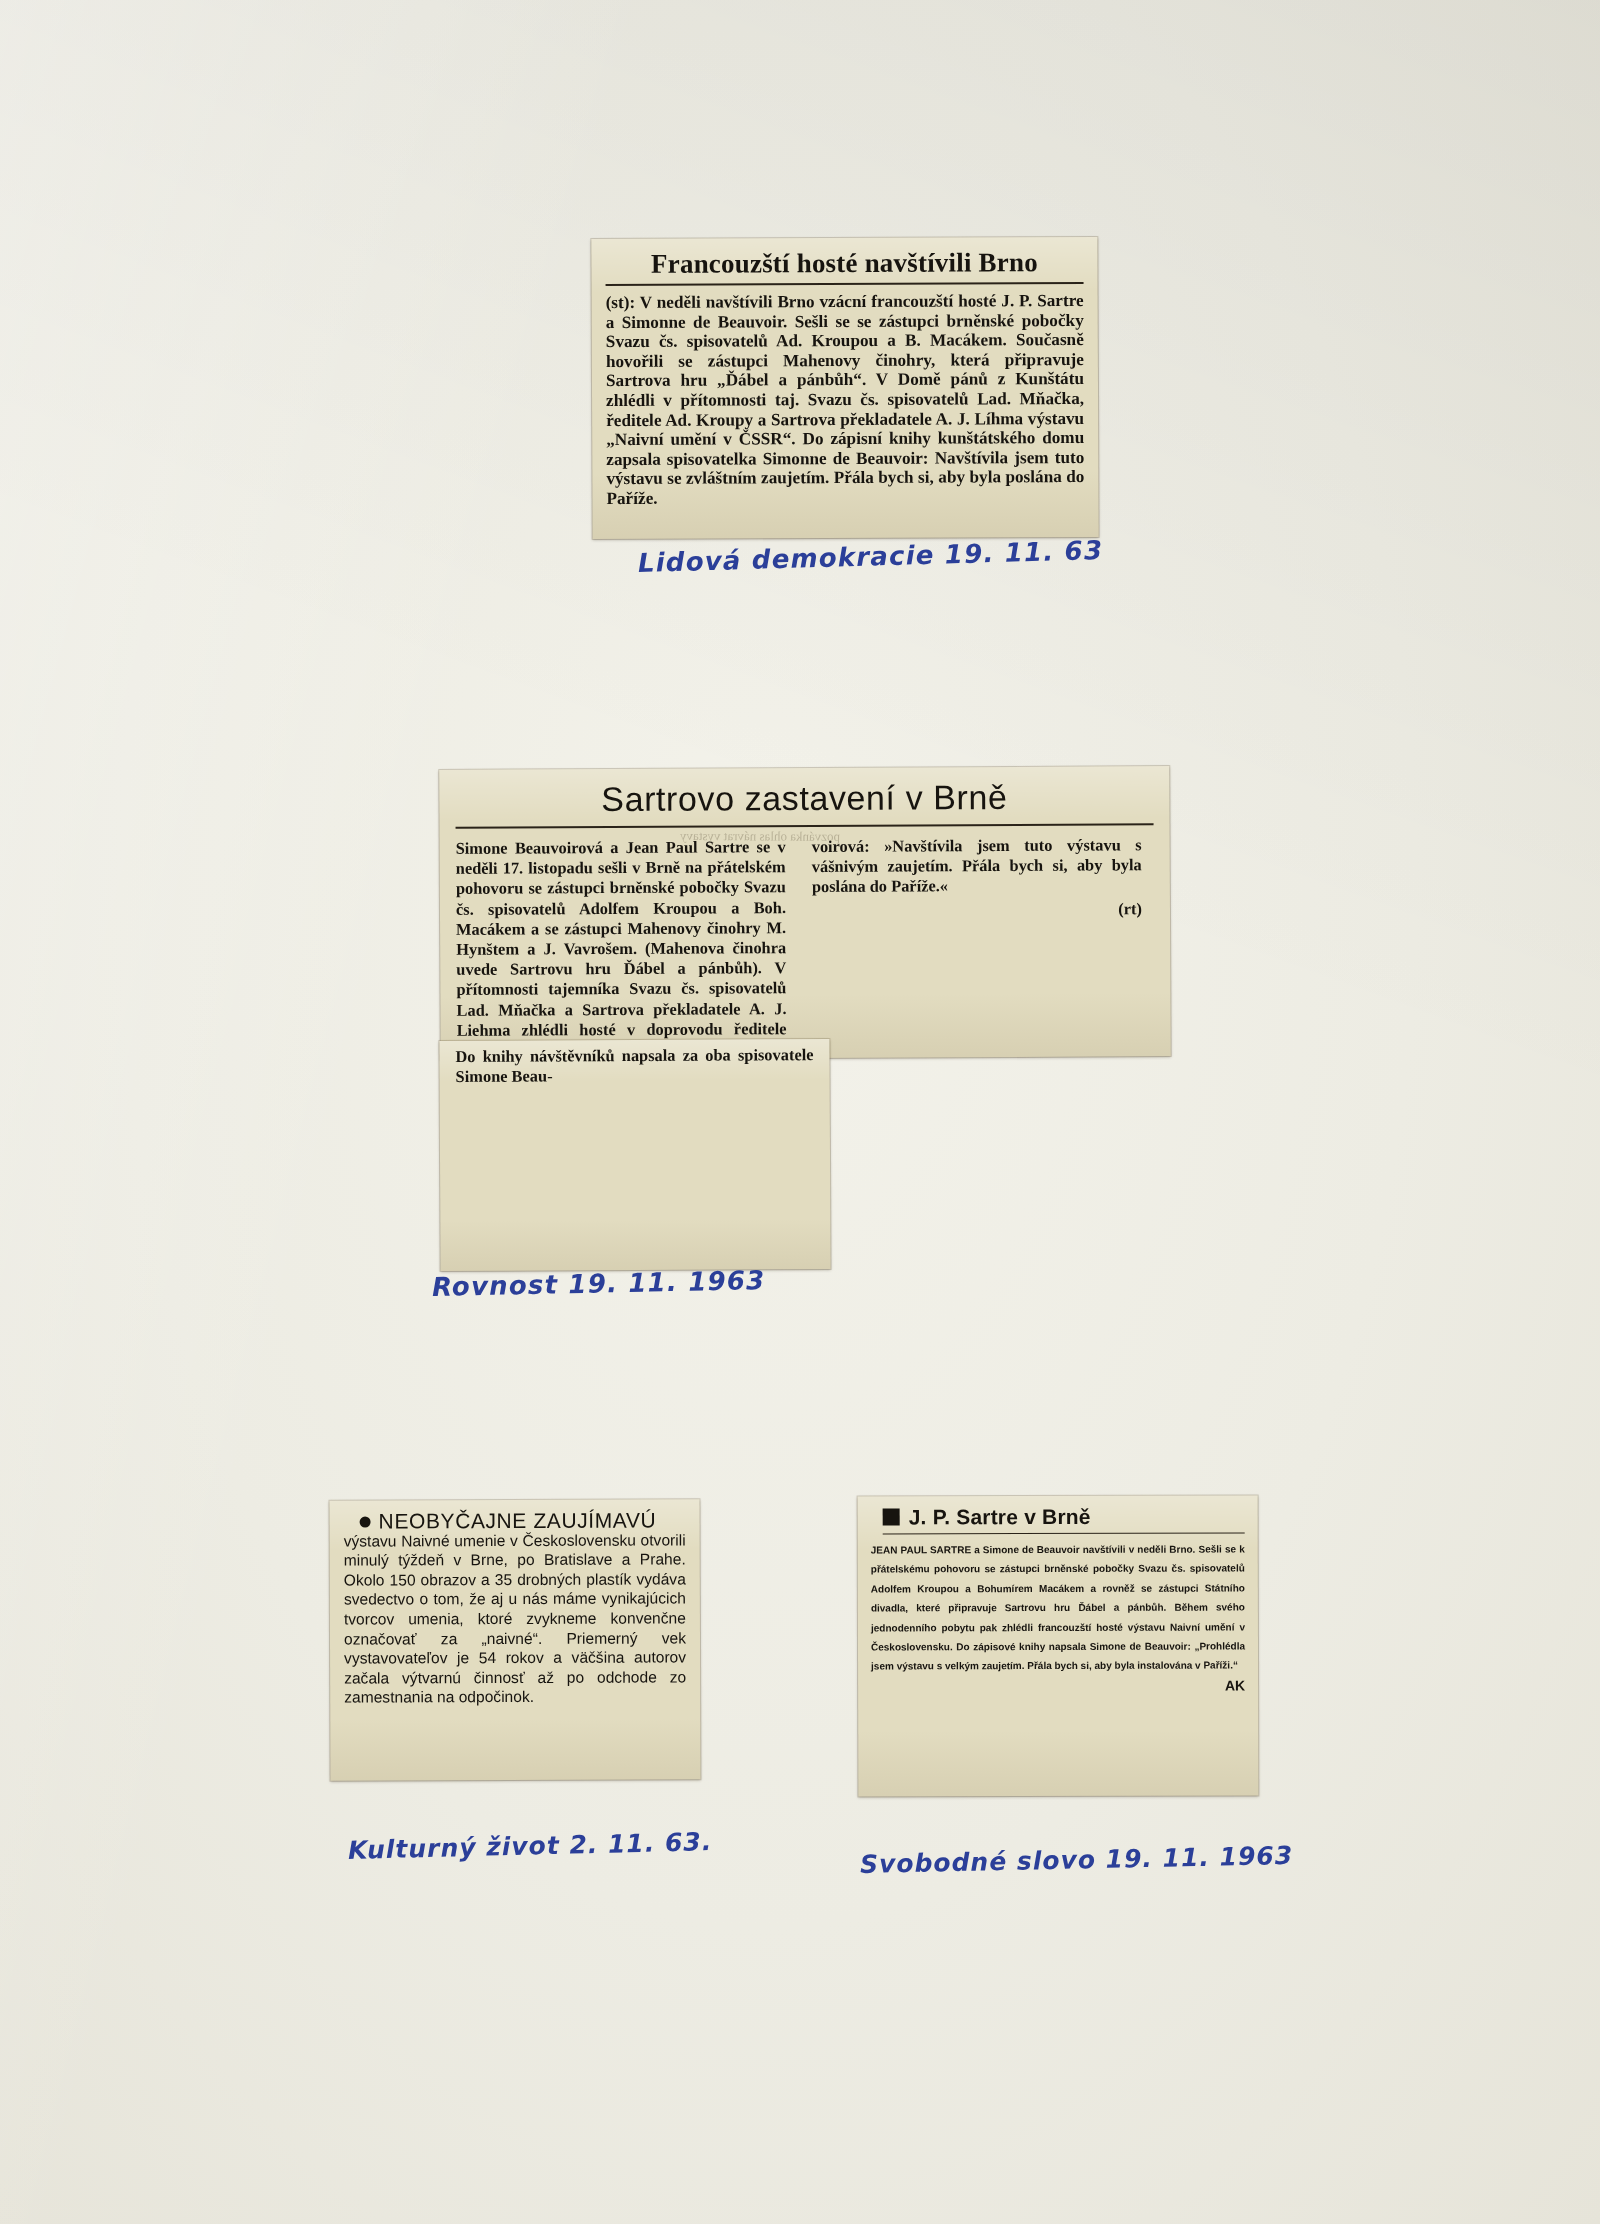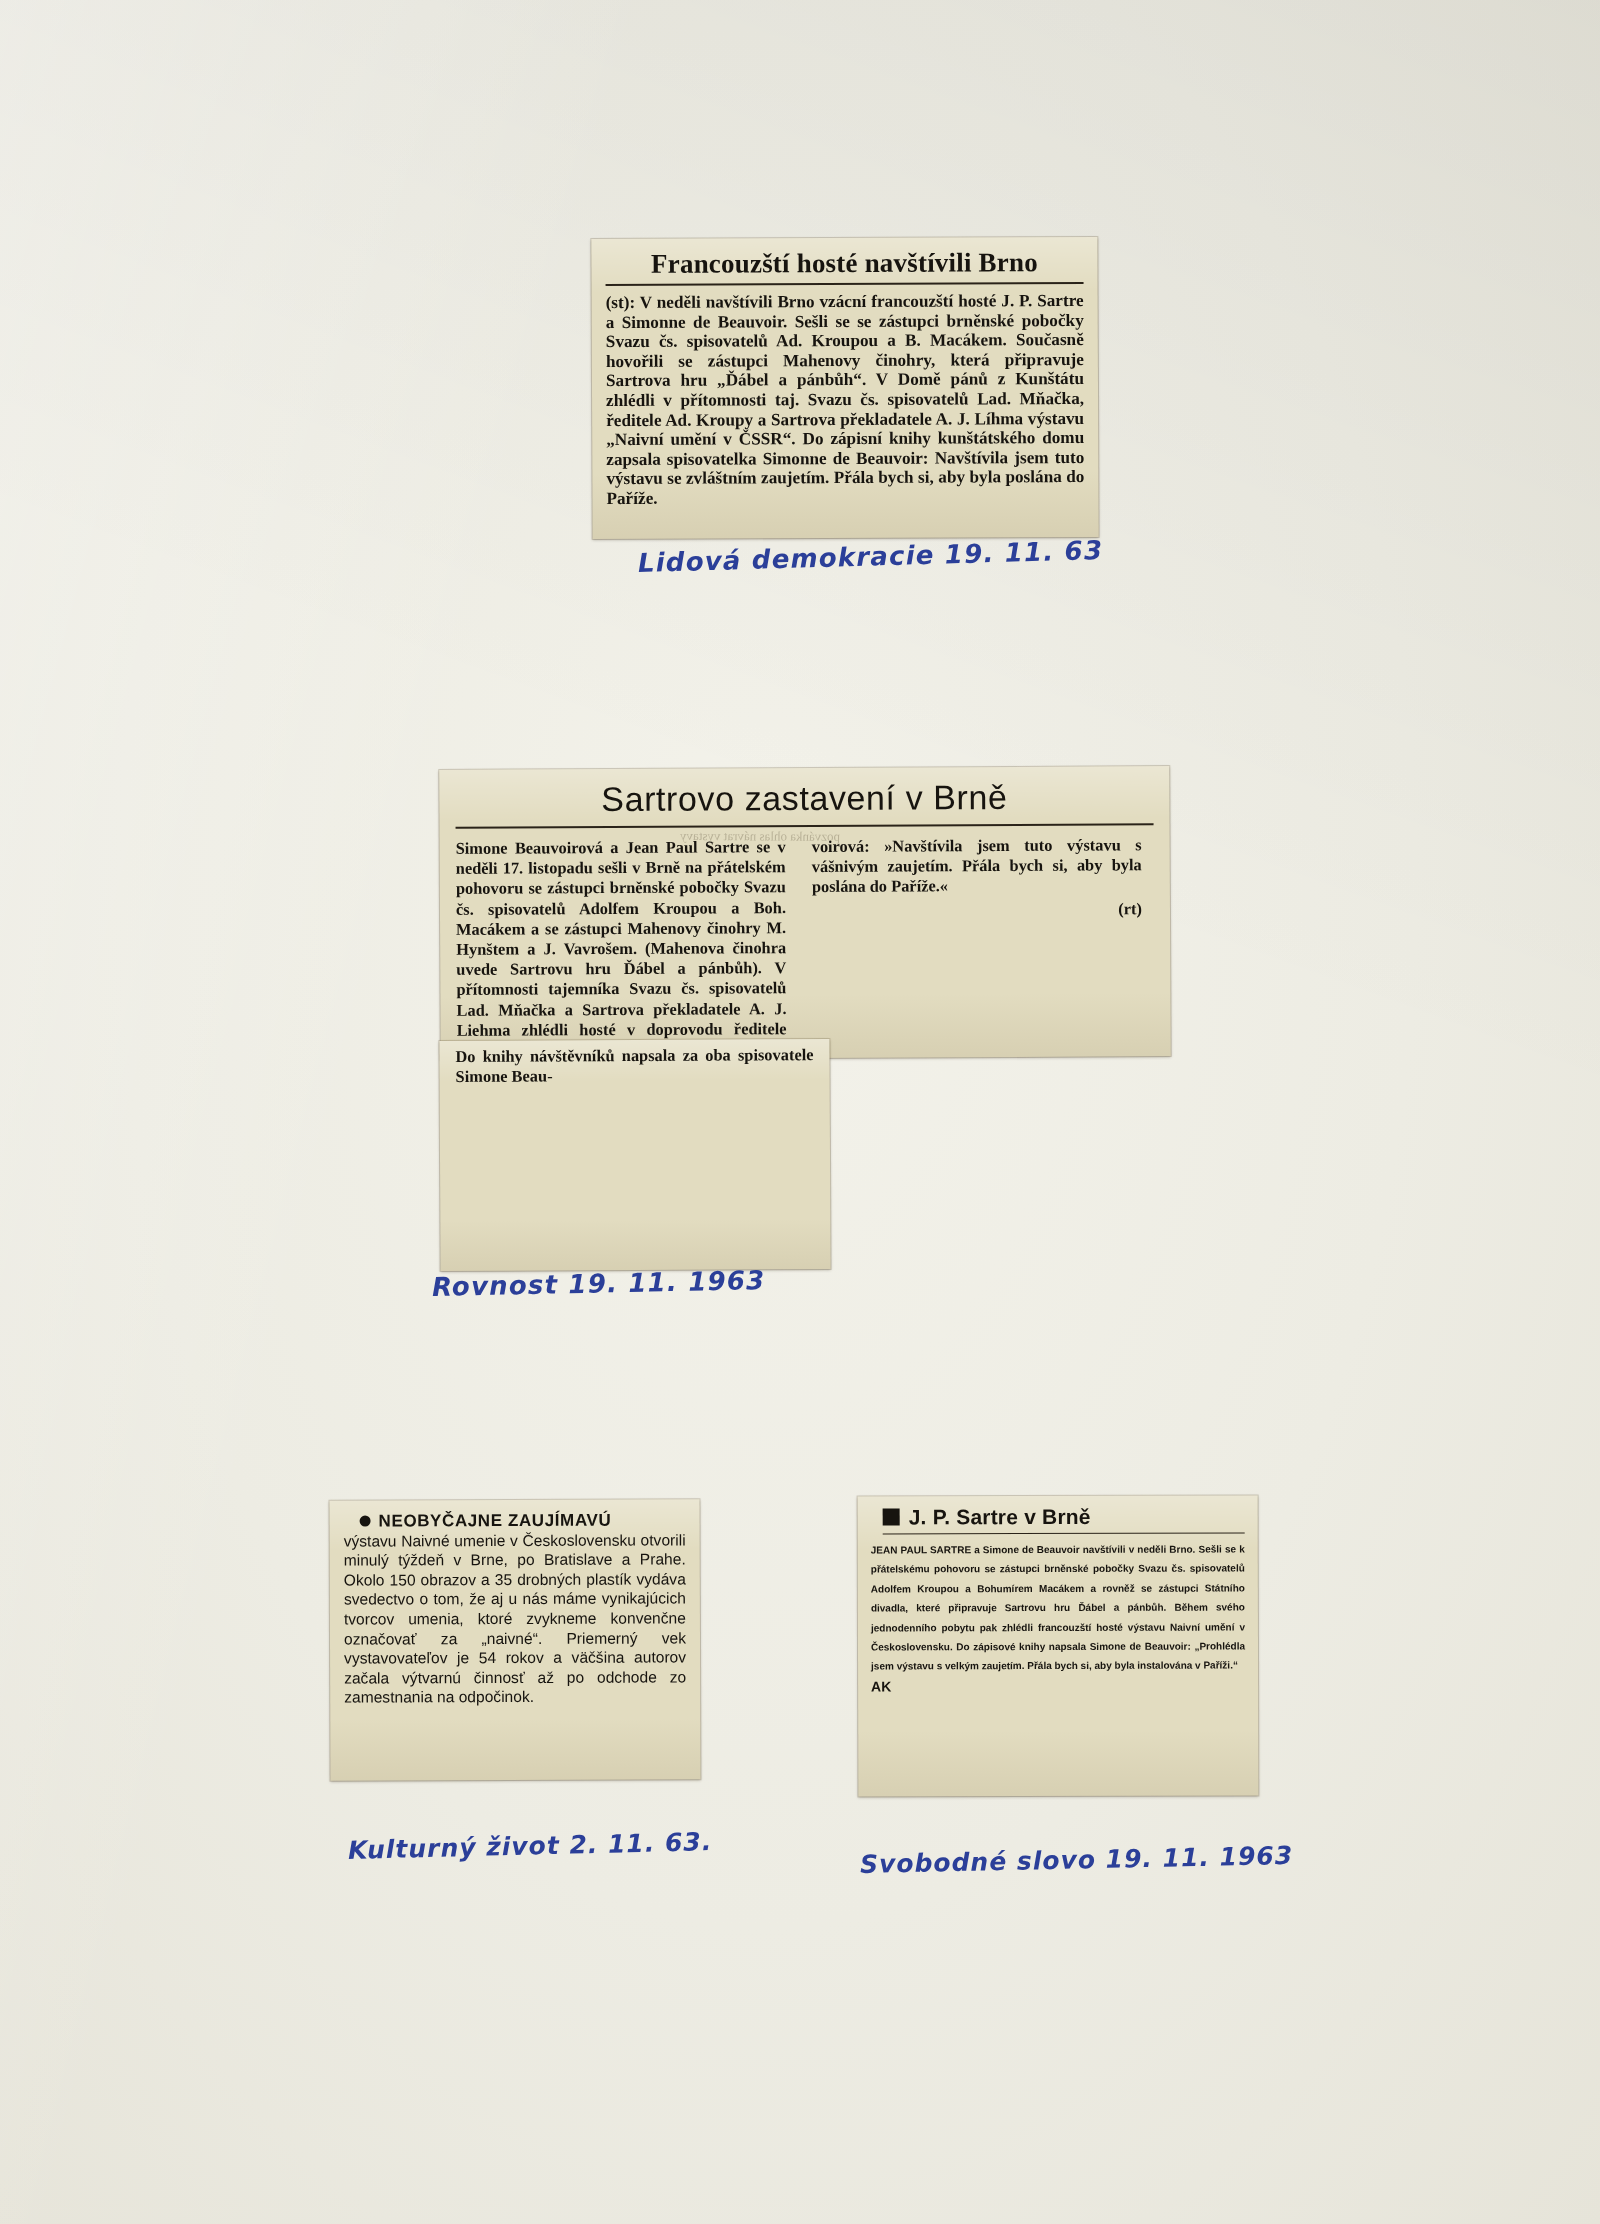--- a/index.html
+++ b/index.html
@@ -135,24 +135,24 @@
     left: 330px;
     top: 1500px;
     width: 370px;
     height: 280px;
     padding: 11px 14px;
     box-sizing: border-box;
     transform: rotate(-0.2deg);
     font-family: "Liberation Sans", sans-serif;
   }
   #clip3 .lead {
-    font-size: 17px;
+    font-size: 21px;
     line-height: 19.6px;
     letter-spacing: .6px;
-    font-weight: bold;
+    font-weight: normal;
     text-align: justify;
   }
   #clip3 .bullet {
     display: inline-block;
     width: 11px;
     height: 11px;
     border-radius: 50%;
     background: #17140f;
     margin-right: 8px;
     margin-left: 16px;
@@ -196,21 +196,21 @@
     line-height: 23px;
     text-align: left;
     font-weight: bold;
   }
   #clip4 .clip-body {
     font-size: 10px;
     line-height: 19.4px;
     font-weight: bold;
   }
   .ak-sign {
-    text-align: left;
+    text-align: right;
     font-weight: bold;
     font-size: 14px;
     margin-top: 2px;
   }
 
   
   .handwriting {
     position: absolute;
     color: #2b3f99;
     font-family: "DejaVu Sans", sans-serif;

